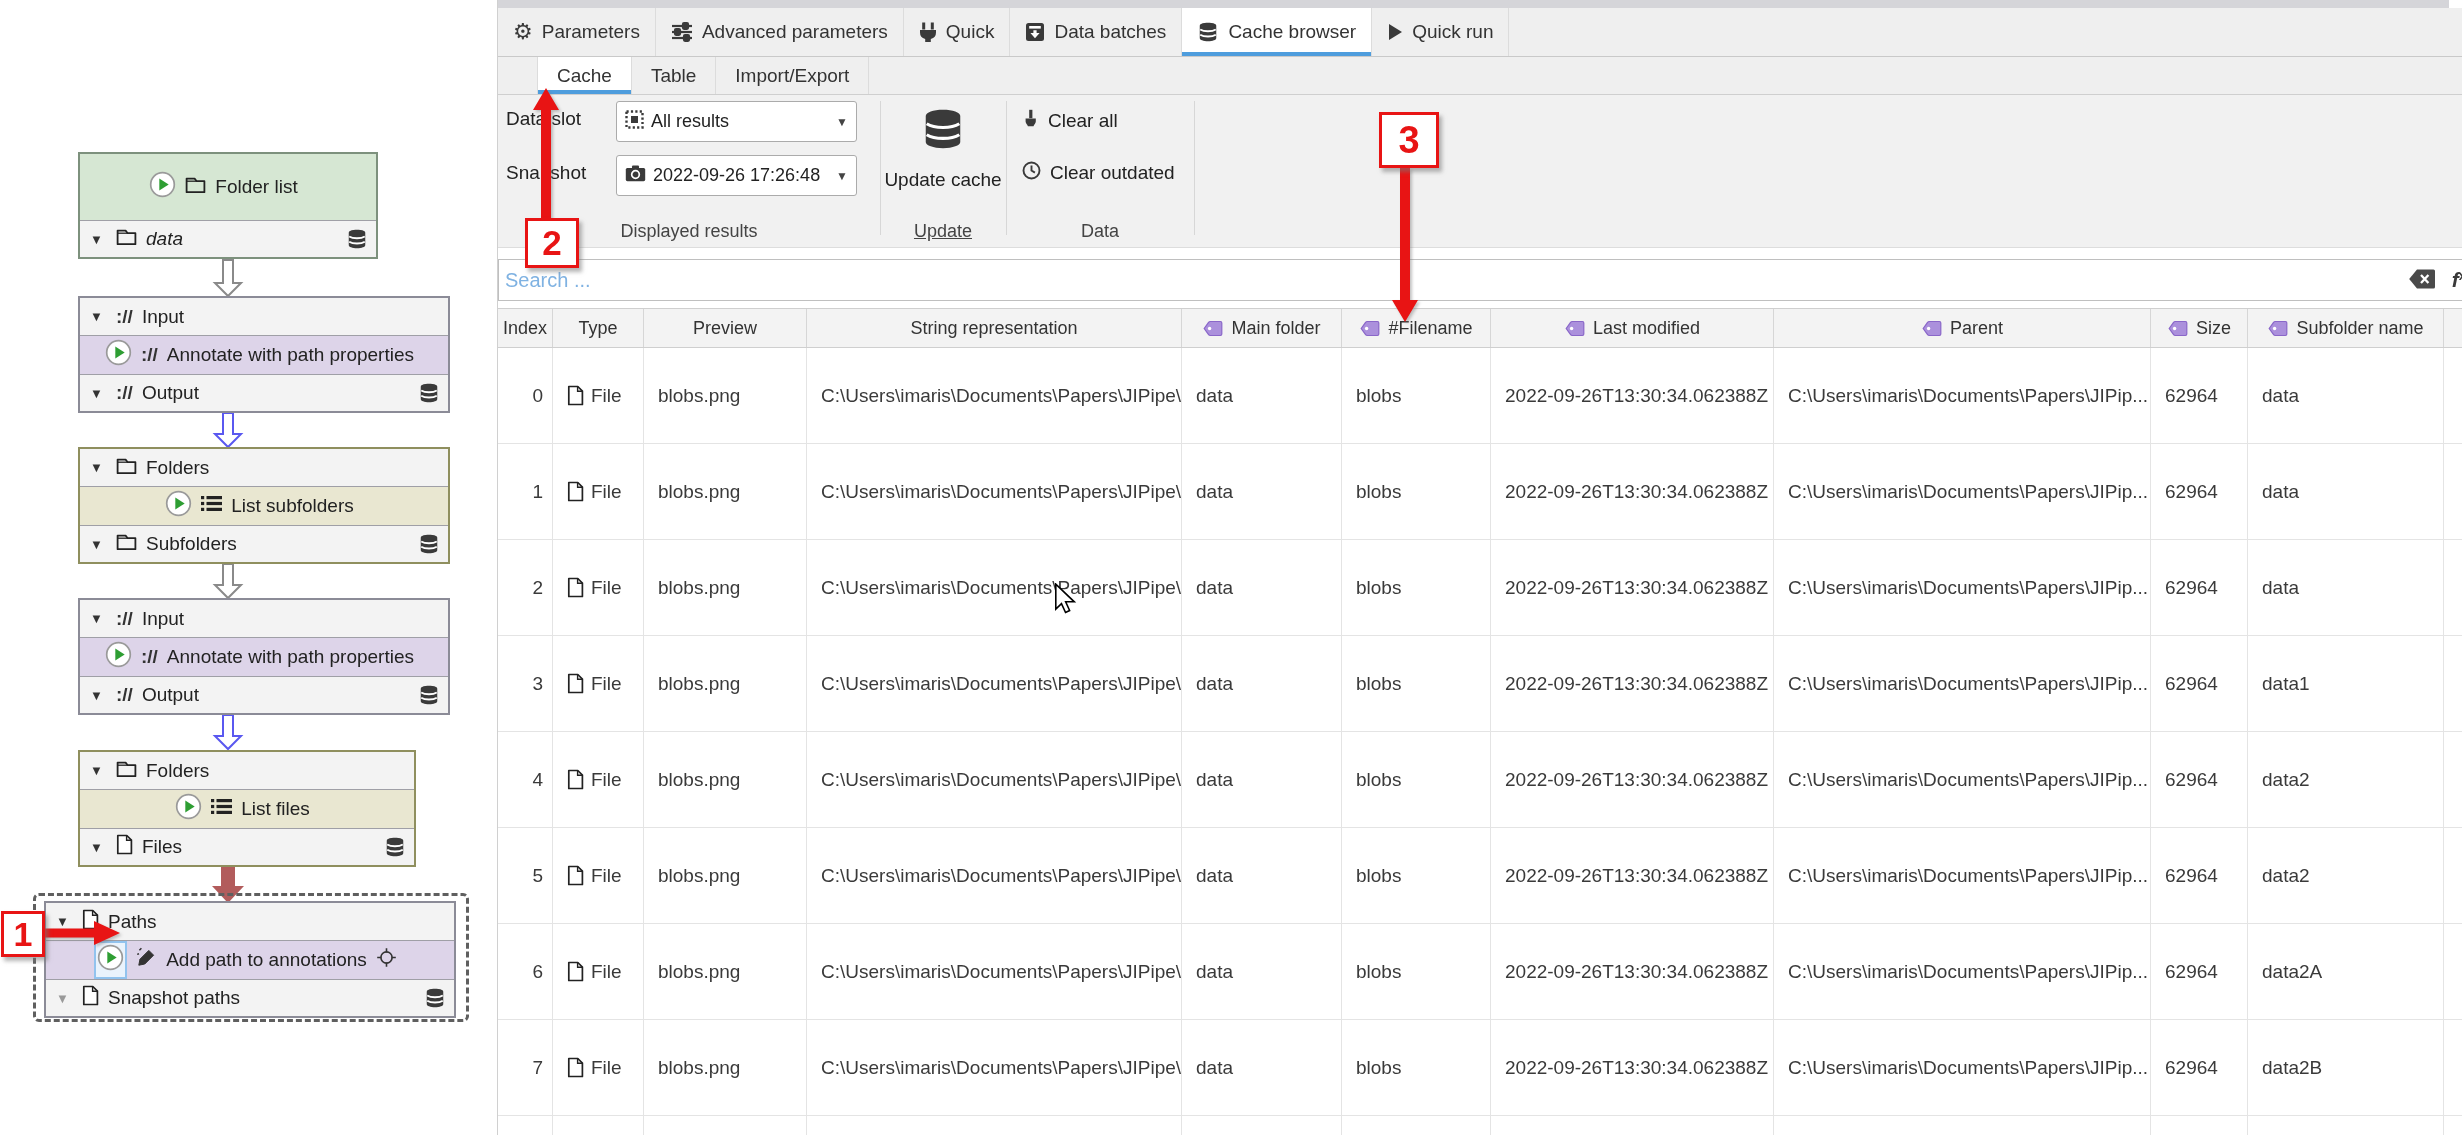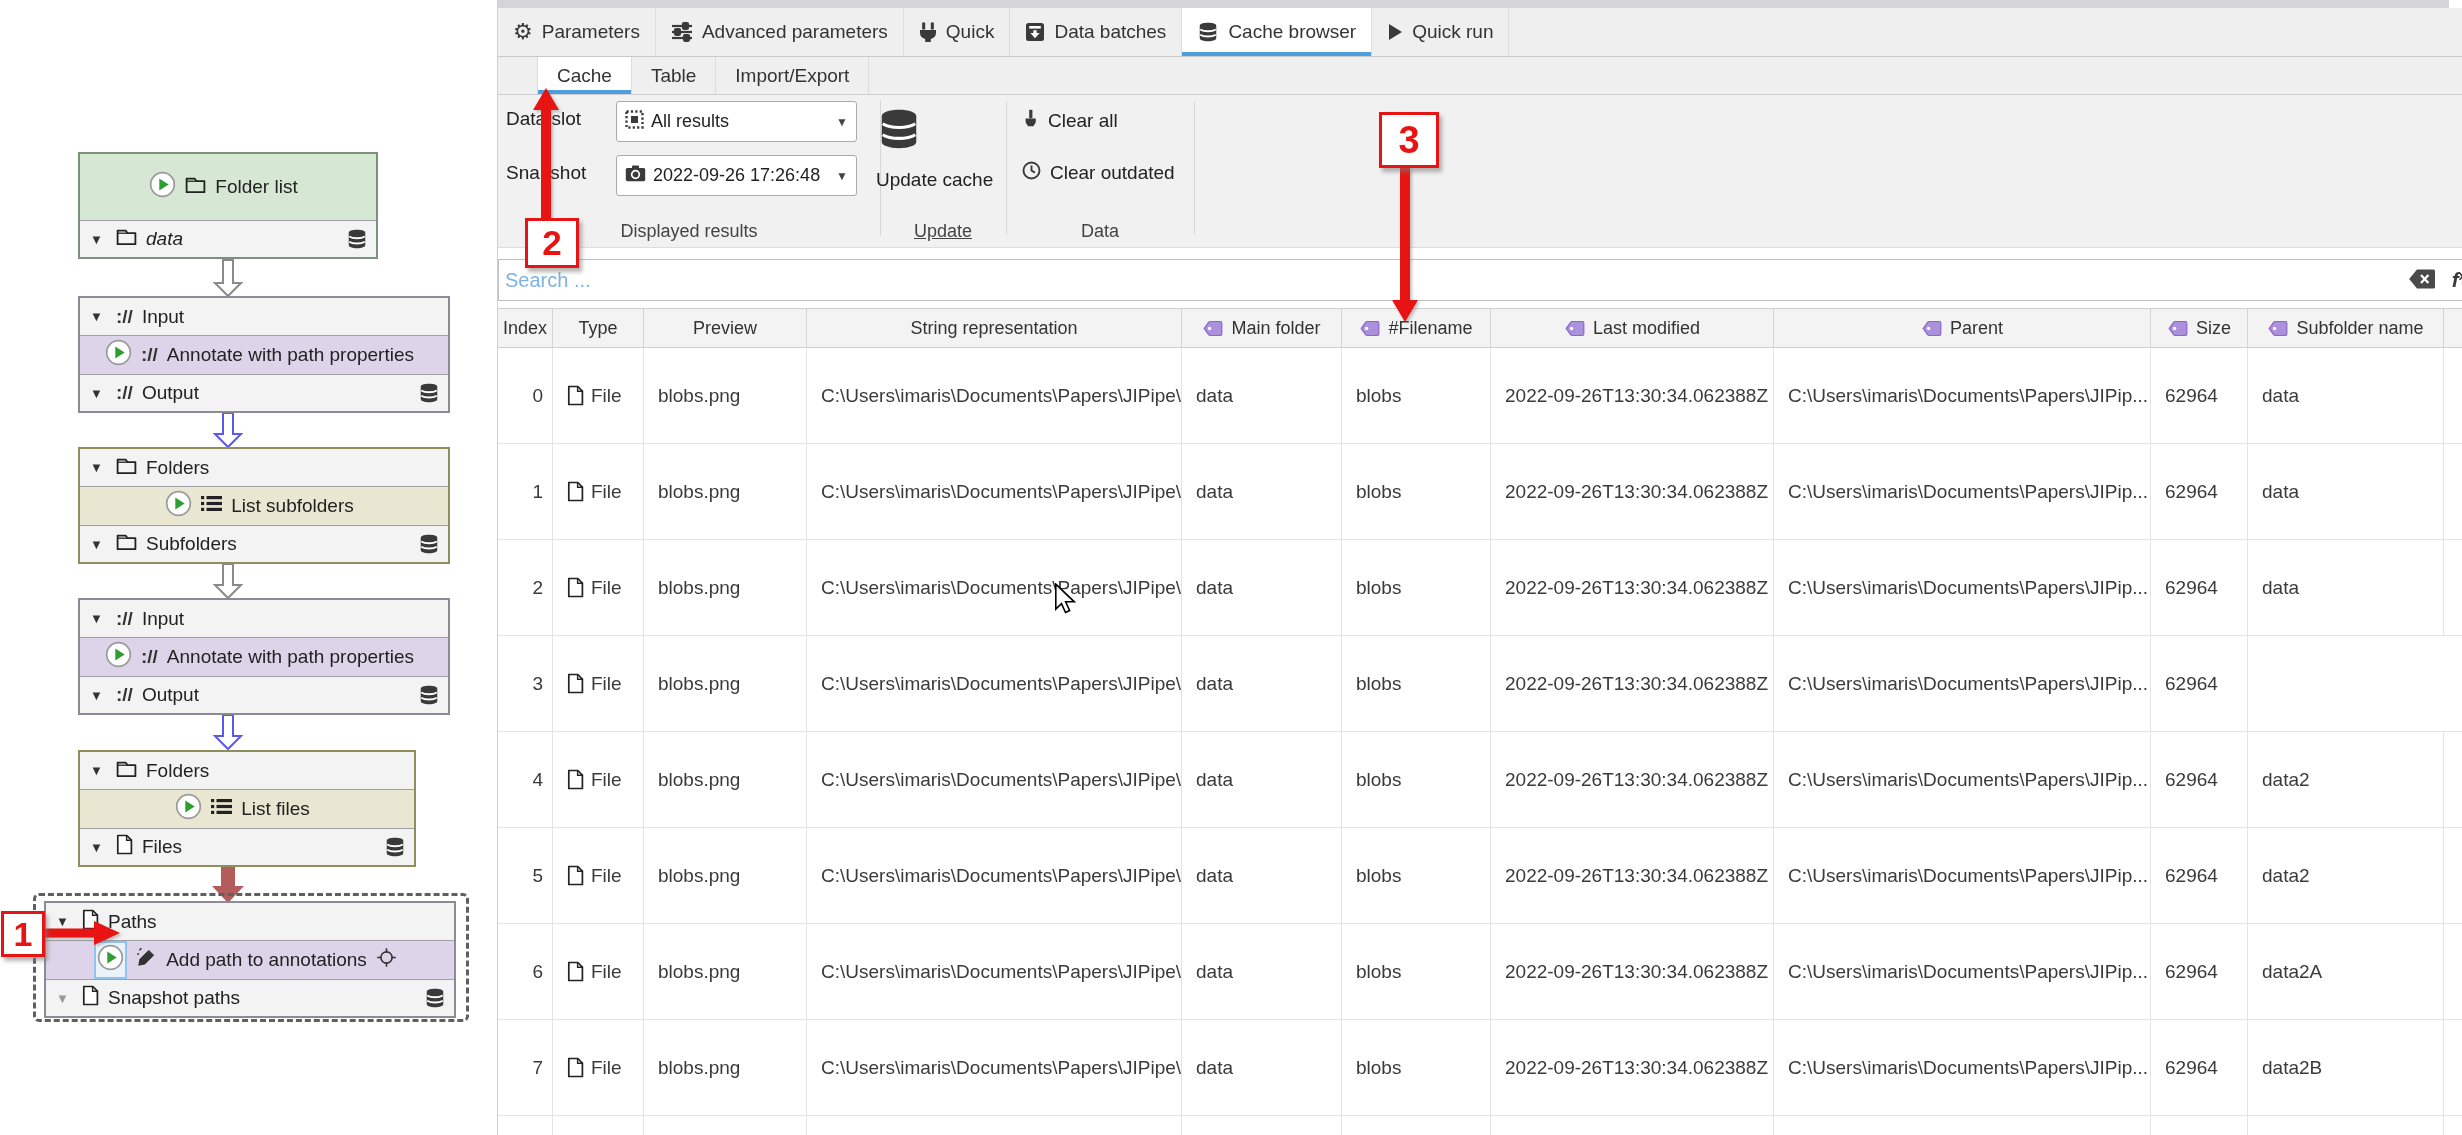--- a/index.html
+++ b/index.html
@@ -22,21 +22,21 @@
   .subtab { display:flex; align-items:center; padding:0 19px; font-size:19px; color:#333; border-right:1px solid #dcdcdc; height:100%; }
   .subtab:first-child { border-left:1px solid #dcdcdc; }
   .subtab.sel { background:#fff; box-shadow:inset 0 -4px 0 #4e9ddd;margin-left:28px; }
 
   #ribbon { position:absolute; left:0; top:95px; width:1965px; height:153px; background:#f1f1f1; border-bottom:1px solid #dddddd; }
   .rlabel { position:absolute; font-size:19px; color:#222; }
   .combo { position:absolute; width:241px; height:41px; background:#fff; border:1px solid #ababab; border-radius:3px; display:flex; align-items:center; padding:0 8px; gap:7px; font-size:18px; color:#222; overflow:hidden; }
   .combo .caret { margin-left:auto; font-size:12px; color:#444; }
   .vsep { position:absolute; top:6px; height:134px; width:1px; background:#d7d7d7; }
   .groupname { position:absolute; top:126px; height:20px; font-size:18px; color:#444; text-align:center; }
-  .ribbon-btn-big { position:absolute; display:flex; flex-direction:column; align-items:flex-start; }
+  .ribbon-btn-big { position:absolute; display:flex; flex-direction:column; align-items:center; }
   .ribbon-btn { position:absolute; display:flex; align-items:center; gap:9px; font-size:19px; color:#222; }
 
   #search-bar { position:absolute; left:0; top:259px; width:1965px; height:42px; background:#fff; border:1px solid #bfbfbf; }
   #search-input { position:absolute; left:4px; top:3px; width:1850px; height:34px; border:none; outline:none; font-size:20px; font-family:inherit; background:transparent; color:#2f6db5; }
   #search-input::placeholder { color:#7fb2e2; opacity:1; }
   .search-ic { position:absolute; top:8px; display:inline-flex; }
 
   #table-header { position:absolute; left:0; top:308px; width:1965px; height:40px; display:flex; border-top:1px solid #cfcfcf; border-bottom:1px solid #cfcfcf; background:#f3f3f3; }
   .hcell { height:100%; display:flex; align-items:center; justify-content:center; gap:8px; font-size:18px; color:#333; border-right:1px solid #d6d6d6; background:#f3f3f3; white-space:nowrap; overflow:hidden; }
   .hfill { flex:1; background:#f3f3f3; }
@@ -597,20 +597,21 @@
           </span>
           <span>File</span>
         </div>
         <div class="tcell c-preview" style="width: 163px;">blobs.png</div>
         <div class="tcell c-string_representation" style="width: 375px;">C:\Users\imaris\Documents\Papers\JIPipe\...</div>
         <div class="tcell c-main_folder" style="width: 160px;">data</div>
         <div class="tcell c-filename" style="width: 149px;">blobs</div>
         <div class="tcell c-last_modified" style="width: 283px;">2022-09-26T13:30:34.062388Z</div>
         <div class="tcell c-parent" style="width: 377px;">C:\Users\imaris\Documents\Papers\JIPip...</div>
         <div class="tcell c-size" style="width: 97px;">62964</div>
+        <div class="tcell c-subfolder_name" style="width: 196px;">data1</div>
         <div class="tfill"></div>
       </div>
       <div class="trow">
         <div class="tcell c-index" style="width: 55px;">4</div>
         <div class="tcell c-type" style="width: 91px;">
           <span style="display: inline-flex;">
             <svg width="17" height="21" viewBox="0 0 17 21">
               <path d="M1.8 1.5h9l4.6 4.6v13.4H1.8z" fill="#fff" stroke="#222" stroke-width="1.7" stroke-linejoin="round"></path>
               <path d="M10.6 1.5v4.8h4.8" fill="none" stroke="#222" stroke-width="1.4"></path>
             </svg>

